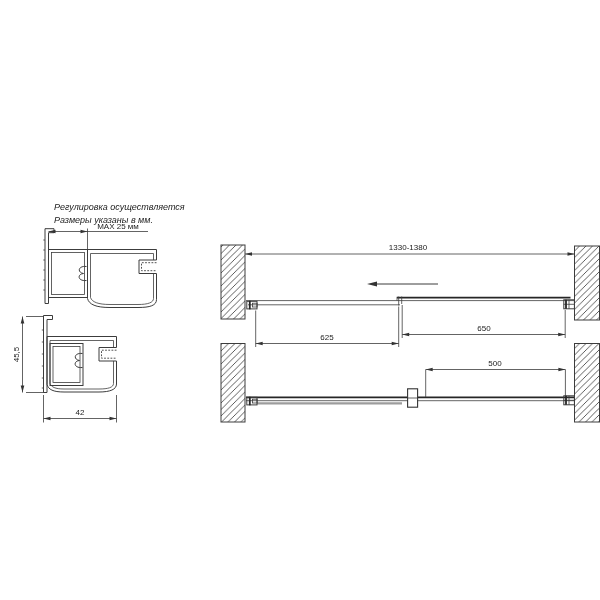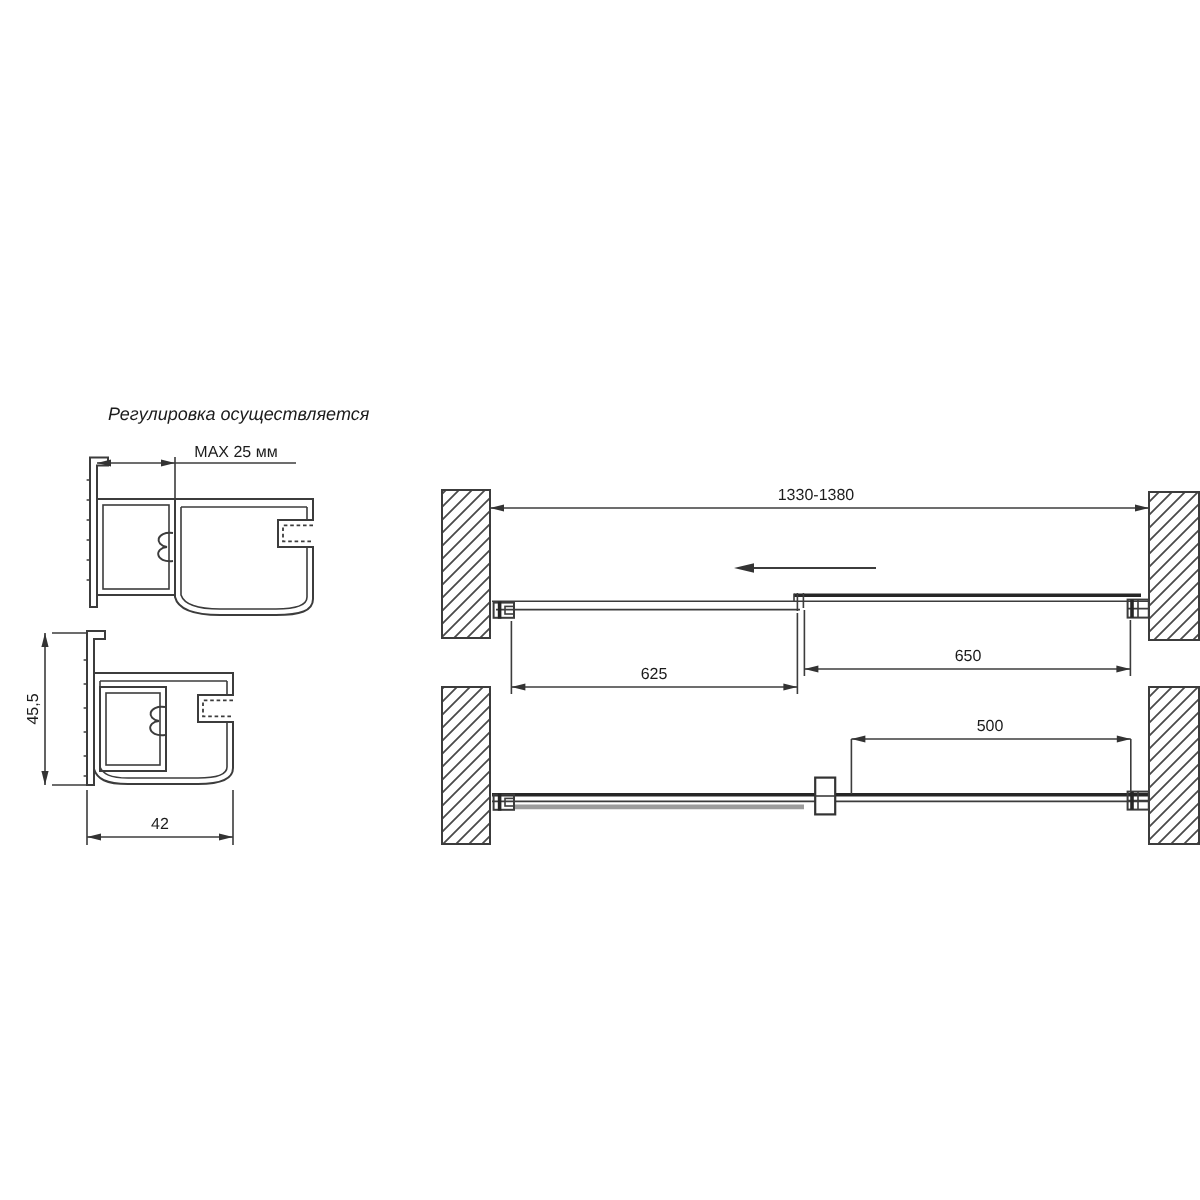--- a/index.html
+++ b/index.html
@@ -20,20 +20,21 @@
   .thin{stroke:#3c3c3c;stroke-width:0.8;fill:none;}
   .thick{stroke:#262626;stroke-width:1.8;fill:none;}
   .arr{fill:#333;stroke:none;}
   .serr{stroke:#3c3c3c;stroke-width:0.9;fill:none;stroke-dasharray:1.8 1.4;}
 </style>
 </head>
 <body>
 
 <div class="note">
   <div>Регулировка осуществляется</div>
+  <div>Размеры указаны в мм.</div>
 </div>
 
 <svg class="drawing" width="600" height="600" viewBox="0 0 600 600">
   <defs>
     <pattern id="hatch" patternUnits="userSpaceOnUse" width="6.5" height="6.5">
       <path d="M-1,7.5 L7.5,-1 M-1,1 L1,-1 M5.5,7.5 L7.5,5.5" stroke="#4a4a4a" stroke-width="0.9"></path>
     </pattern>
   </defs>
 
   <g>

